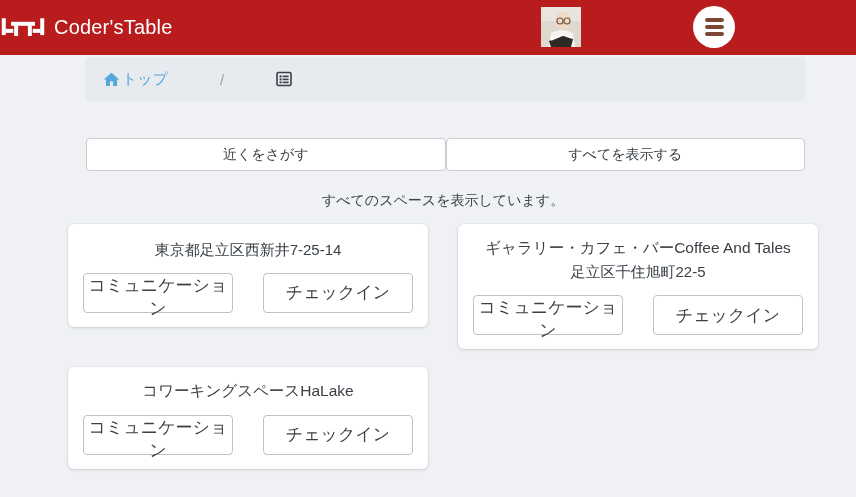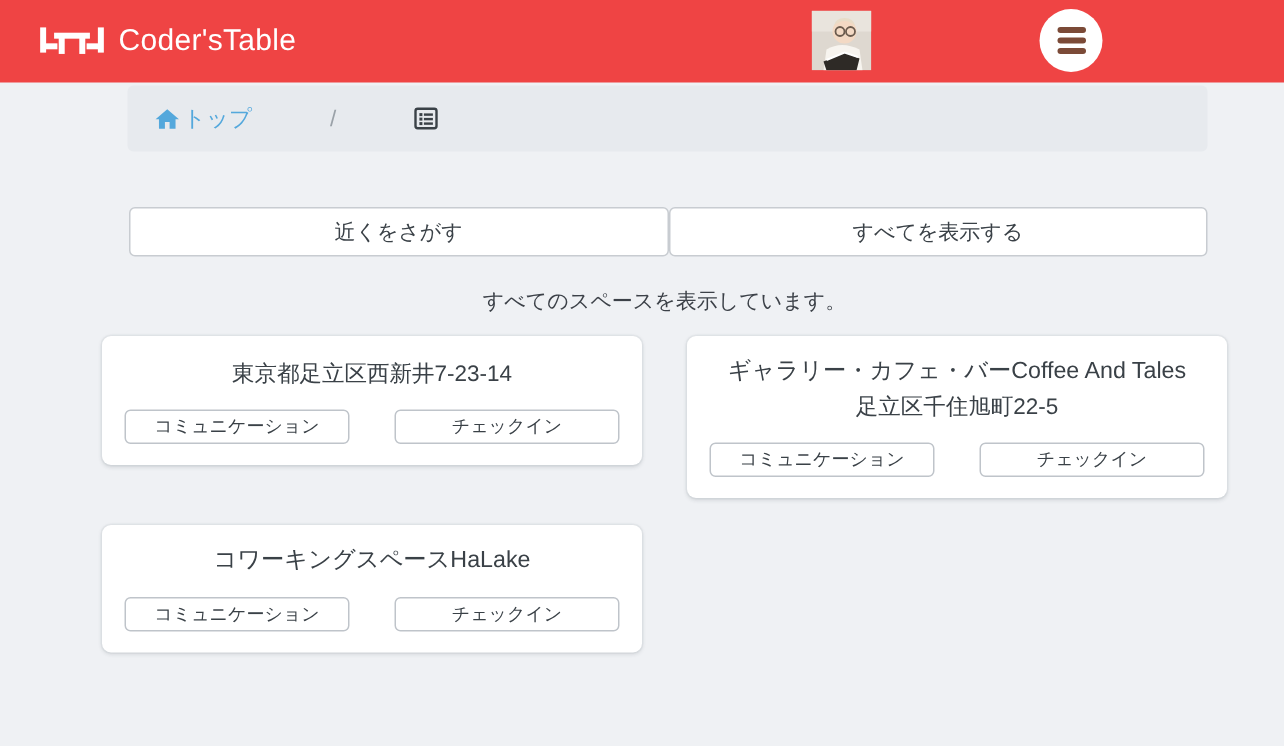--- a/index.html
+++ b/index.html
@@ -8,24 +8,24 @@
     font-family: "Liberation Sans", "DejaVu Sans", sans-serif;
     background: #eff1f4;
     color: #3a4147;
     overflow: hidden;
   }
 
   
   .header {
     position: relative;
     height: 55px;
-    background: #ef4444;
+    background: #b91c1c;
     display: flex;
     align-items: center;
-    padding-left: 25px;
+    padding-left: 0;
   }
   .brand { display: flex; align-items: center; gap: 8px; cursor: pointer; text-decoration: none; }
   .brand-logo { width: 46px; height: 32px; display: block; }
   .brand-text { color: #ffffff; font-size: 20px; letter-spacing: 0.2px; }
   .avatar {
     position: absolute; left: 541px; top: 7px;
     width: 40px; height: 40px; overflow: hidden; cursor: pointer; display: block;
   }
   .menu-btn {
     position: absolute; left: 693px; top: 6px;
@@ -100,25 +100,25 @@
     text-align: center; color: #3a4147;
     line-height: 1.45;
   }
   .card-address {
     font-size: 15px; text-align: center; color: #3a4147;
     line-height: 1.45;
     margin-top: 2px;
   }
   .card-actions { display: flex; gap: 30px; margin-top: 12px; }
   .card-btn {
-    flex: 1; height: 23px;
+    flex: 1; height: 40px;
     background: #ffffff;
     border: 1px solid #bfc4ca;
     border-radius: 4px;
-    font-size: 12px; color: #3a4147;
+    font-size: 17px; color: #3a4147;
     font-family: inherit;
     cursor: pointer;
   }
 </style>
 </head>
 <body>
 
 <div class="header">
   <a class="brand">
     <svg class="brand-logo" viewBox="0 0 52 36" xmlns="http://www.w3.org/2000/svg">
@@ -180,21 +180,21 @@
 <div class="actions">
   <button class="action-btn">近くをさがす</button>
   <button class="action-btn">すべてを表示する</button>
 </div>
 
 <p class="status">すべてのスペースを表示しています。</p>
 
 <div class="cards">
 
   <div class="card">
-    <div class="card-address">東京都足立区西新井7-23-14</div>
+    <div class="card-address">東京都足立区西新井7-25-14</div>
     <div class="card-actions">
       <button class="card-btn">コミュニケーション</button>
       <button class="card-btn">チェックイン</button>
     </div>
   </div>
 
   <div class="card">
     <div class="card-title">ギャラリー・カフェ・バーCoffee And Tales</div>
     <div class="card-address">足立区千住旭町22-5</div>
     <div class="card-actions">

